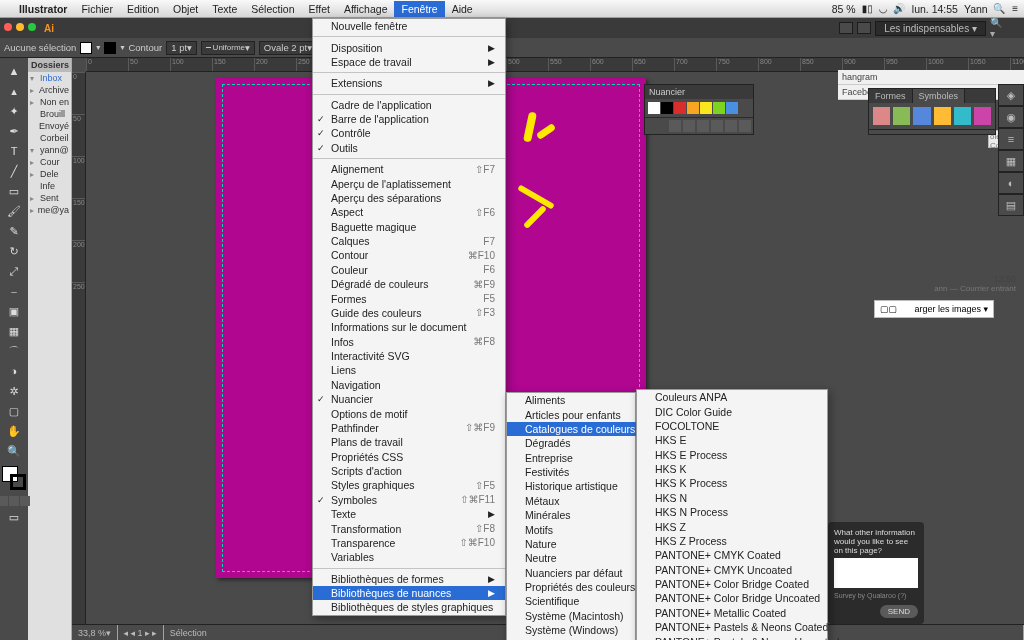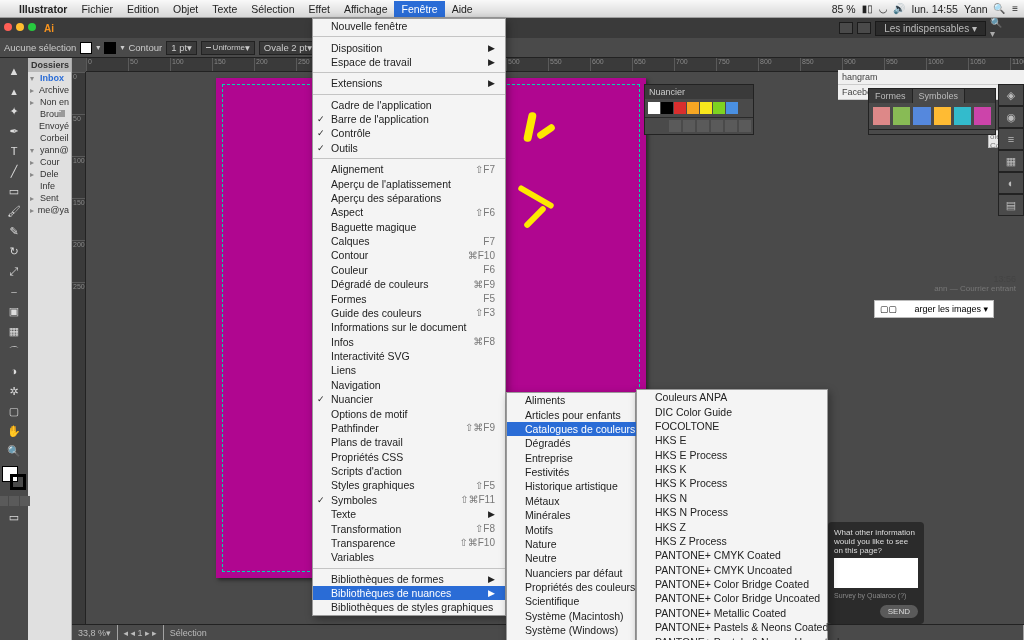--- a/index.html
+++ b/index.html
@@ -172,21 +172,21 @@
         <div></div>
       </div>
     <div class="tool">▭</div>
   </div>
 
   <div class="dossiers">
     <div class="hdr">Dossiers</div>
     <div id="dossier-list">
         <div class="item">
           <span class="dicon">▾</span>
-          <span style="font-weight: 700; color: rgb(42, 108, 214);">Inbox</span>
+          <span style="font-weight: 400; color: rgb(42, 108, 214);">Inbox</span>
         </div>
         <div class="item">
           <span class="dicon">▸</span>
           <span>Archive</span>
         </div>
         <div class="item">
           <span class="dicon">▸</span>
           <span>Non en</span>
         </div>
         <div class="item">

